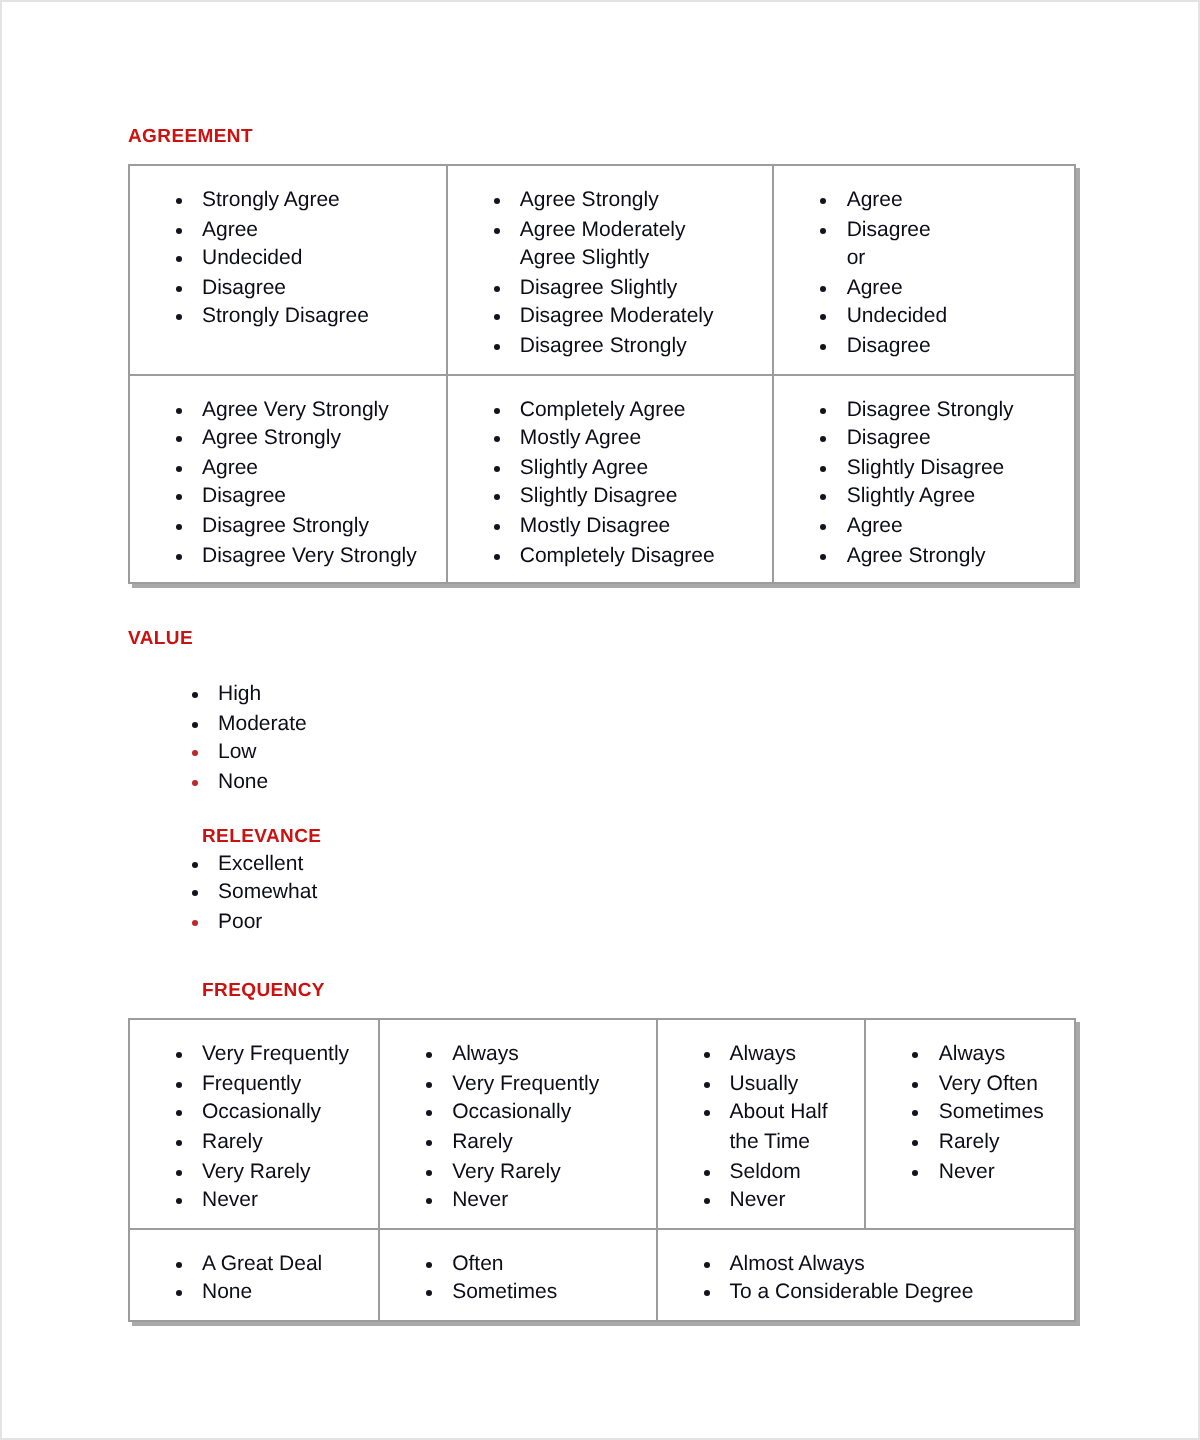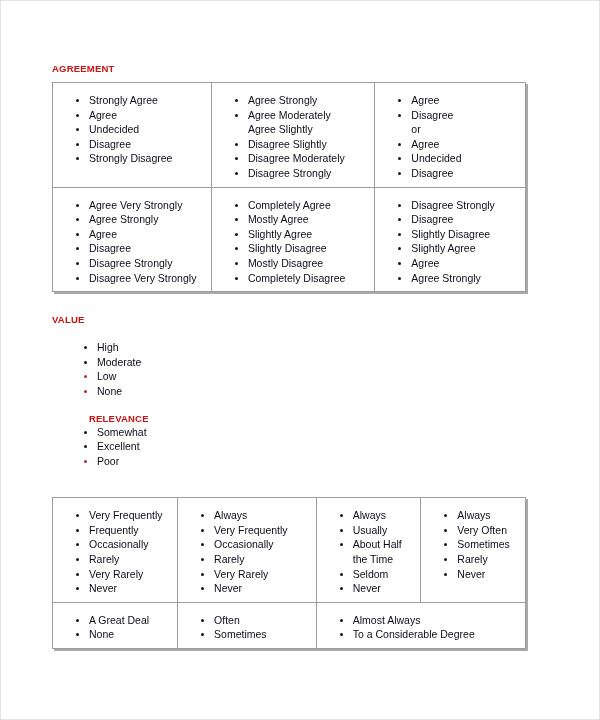--- a/index.html
+++ b/index.html
@@ -16,21 +16,21 @@
   .page {
     position: relative;
     width: 600px;
     height: 720px;
     box-sizing: border-box;
     border: 1px solid #e3e3e3;
     background: #ffffff;
   }
   .content {
     position: absolute;
-    left: 51px;
+    left: 63px;
     top: 62px;
     width: 474px;
   }
 
   
   .heading {
     color: #cc1111;
     font-size: 9.5px;
     font-weight: bold;
     letter-spacing: 0.2px;
@@ -189,30 +189,31 @@
           </ul>
       </div>
     </div>
 
     <div class="gap-md"></div>
 
     <div>
       <div class="heading indent-1">RELEVANCE</div>
       <div class="plain-list">
         <ul class="bul">
+            <li>Excellent</li>
             <li>Somewhat</li>
-            <li>Excellent</li>
             <li class="red-dot">Poor</li>
           </ul>
       </div>
     </div>
 
     <div class="gap-lg"></div>
 
     <div>
+      <div class="heading indent-1">FREQUENCY</div>
       <div class="gap-sm"></div>
       <div class="tbl-wrap">
         <table class="grid">
           <tbody>
             <tr>
               <td style="width:26.5%">
                 <ul class="bul">
                     <li>Very Frequently</li>
                     <li>Frequently</li>
                     <li>Occasionally</li>

